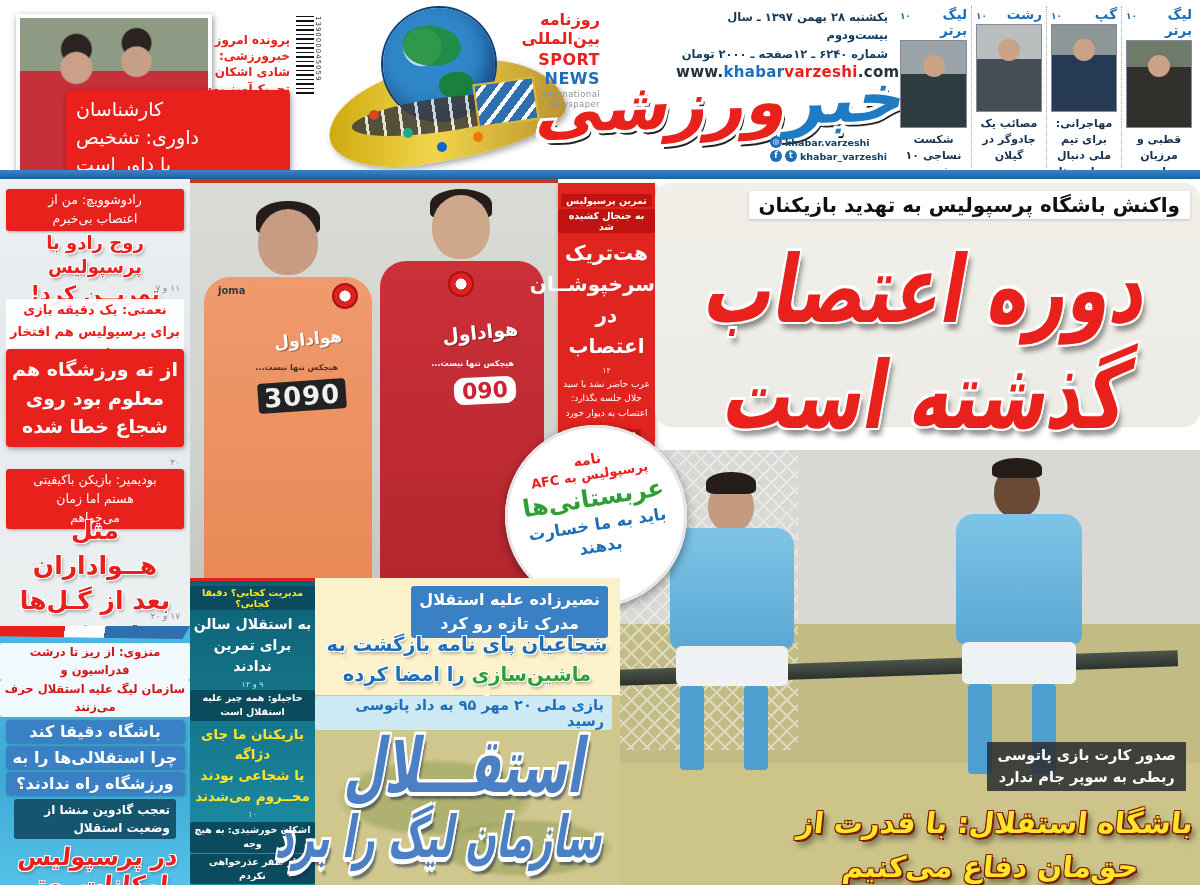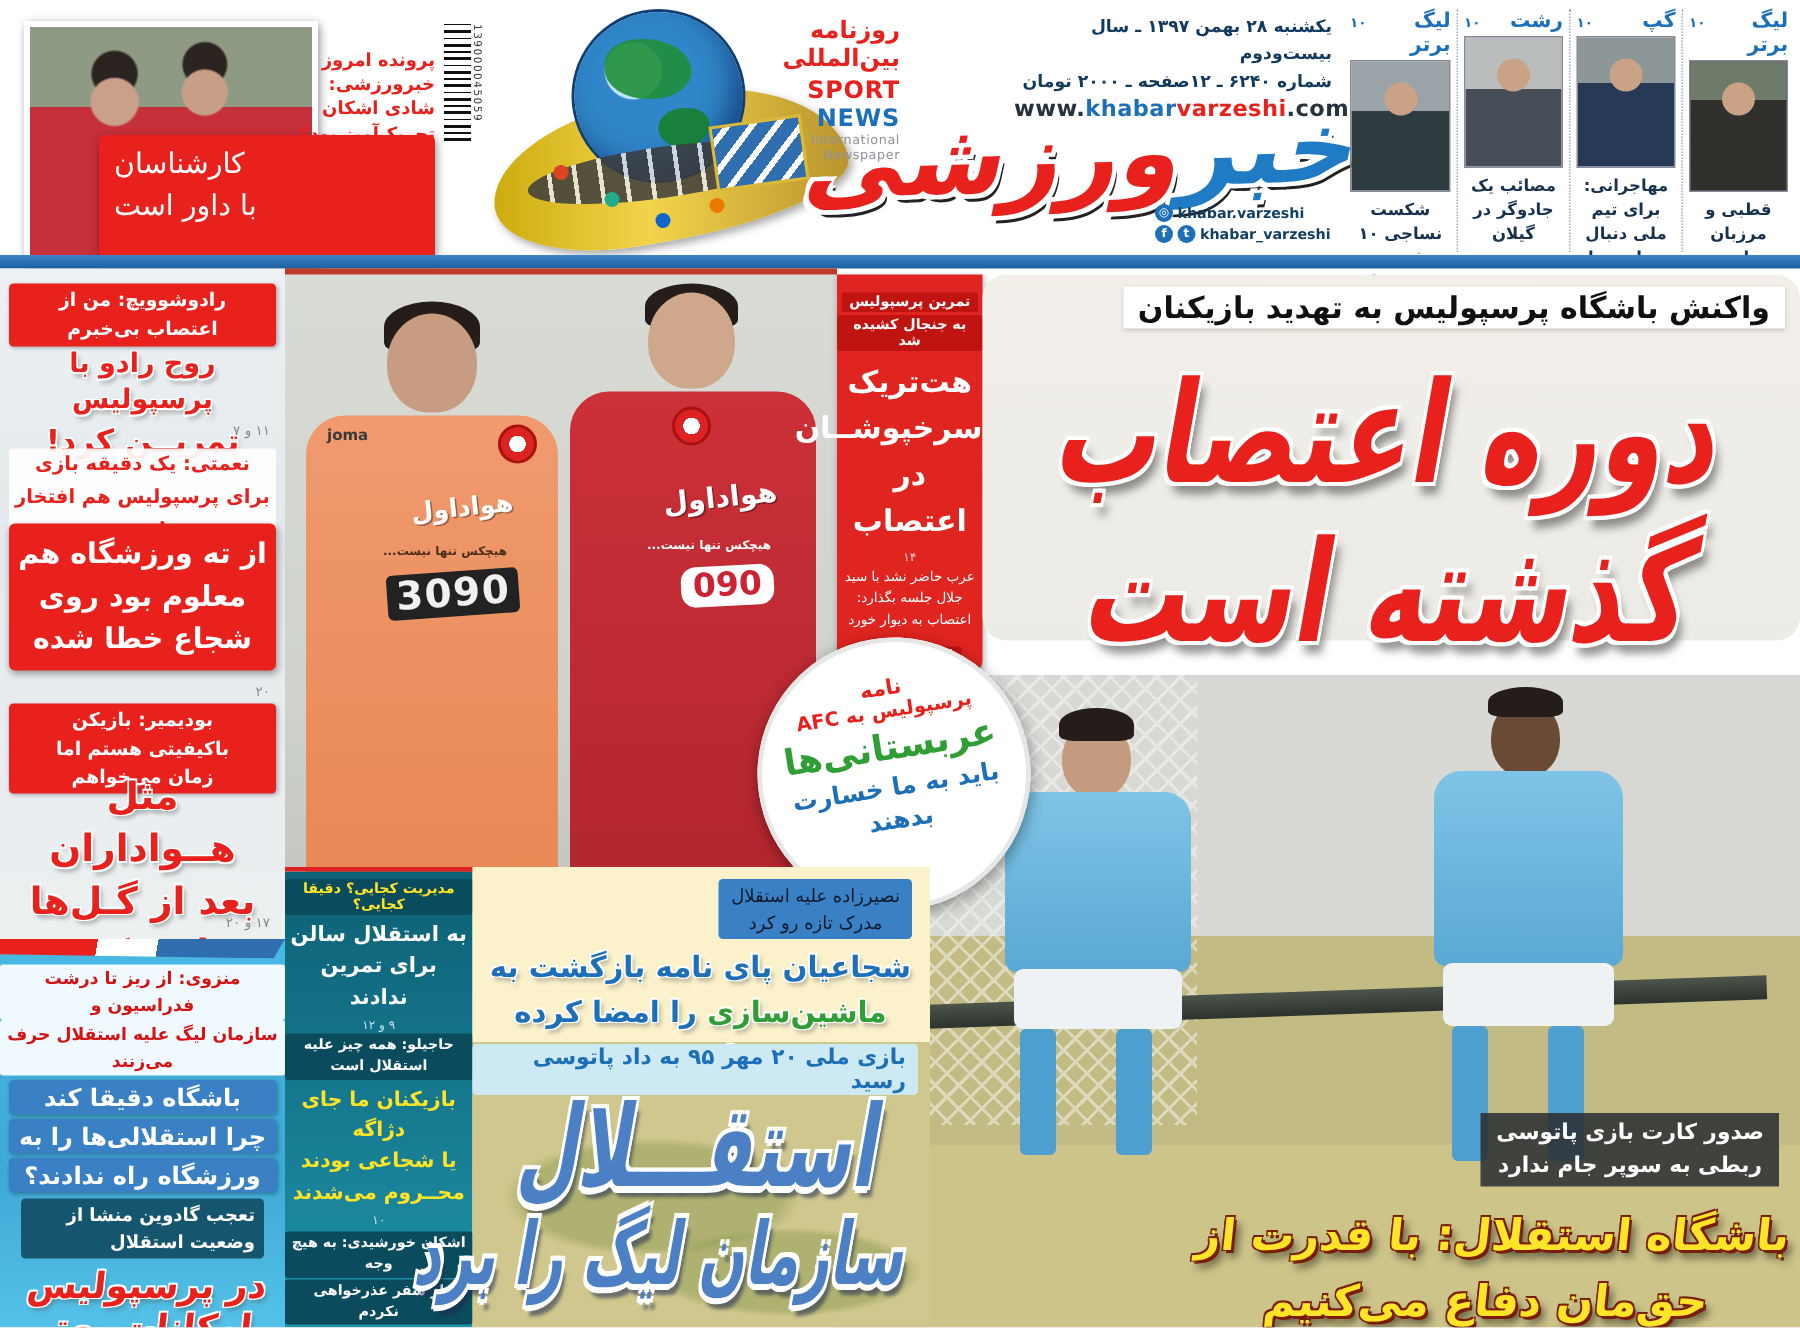--- a/index.html
+++ b/index.html
@@ -69,21 +69,21 @@
   .ph1{background:linear-gradient(180deg,#6f7b6a 0 30%,#31302c 30% 100%),#333;}
   .ph2{background:linear-gradient(180deg,#8e9798 0 35%,#273a55 35% 100%);}
   .ph3{background:linear-gradient(180deg,#b9bdbd 0 40%,#454d57 40% 100%);}
   .ph4{background:linear-gradient(180deg,#9aa3a8 0 38%,#2e3b3f 38% 100%);}
   .card .ph .face{position:relative;top:14px;margin:0 auto;width:22px;height:22px;border-radius:50%;background:#caa387;}
   .card .cap{margin-top:4px;font-size:11px;font-weight:bold;color:#16324f;text-align:center;line-height:1.45;}
   .bluebar{left:0;top:170px;width:1200px;height:9px;background:linear-gradient(180deg,#3c85c8,#1d5f9e);}
   
   .leftcol{left:0;top:179px;width:190px;height:447px;background:linear-gradient(180deg,#eef1f3,#e3e9ec 40%,#edf0f1);}
   .lc-in{position:absolute;right:6px;left:6px;}
-  .redtag{background:#e8211d;color:#fff;font-weight:bold;font-size:12.5px;text-align:center;
+  .redtag{background:#e8211d;color:#fff;font-weight:normal;font-size:12.5px;text-align:center;
       padding:2px 24px;border-radius:3px;line-height:1.5;box-shadow:1px 1px 3px rgba(0,0,0,.3);}
   .redhead{color:#e8211d;font-weight:bold;text-align:center;line-height:1.35;}
   .whitechip{background:rgba(255,255,255,.92);display:inline-block;padding:0 4px;border-radius:2px;}
   .redboxhead{background:#e8211d;color:#fff;font-weight:bold;text-align:center;border-radius:4px;
       box-shadow:1px 2px 5px rgba(0,0,0,.35);padding:6px 4px;line-height:1.5;}
   
   .bluebox{left:0;top:626px;width:190px;height:259px;background:linear-gradient(180deg,#49b9e2,#3fa9d6 60%,#54c2e8);}
   .flagrib{position:absolute;left:0;top:0;width:190px;height:13px;
       background:linear-gradient(100deg,#e8211d 0 34%,#fff 34% 55%,#2f6fb0 55% 100%);
       clip-path:polygon(0 0,100% 0,96% 100%,0 78%);}
@@ -144,21 +144,21 @@
   
   .tealcol{left:190px;top:578px;width:125px;height:307px;background:linear-gradient(180deg,#0d6175,#15768c 45%,#1f93a9);
       border-top:3px solid #d22;box-sizing:border-box;text-align:center;color:#fff;}
   .tc-tag{background:#0a4c5e;color:#ffe428;font-size:9.5px;font-weight:bold;display:inline-block;padding:1px 5px;border-radius:2px;margin-top:5px;}
   .tc-tagw{background:#0a4c5e;color:#fff;font-size:9.5px;font-weight:bold;display:inline-block;padding:1px 4px;border-radius:2px;margin-top:1px;line-height:1.5;}
   .tc-h{font-weight:bold;font-size:14px;line-height:1.5;margin:3px 2px;}
   .tc-hy{color:#ffe428;font-weight:bold;font-size:13.5px;line-height:1.55;margin:3px 2px;}
   .tc-pg{font-size:8px;color:#bfe6ee;}
   
   .centerbottom{left:315px;top:578px;width:305px;height:307px;background:linear-gradient(180deg,#fbf2cc 0 38%,#cfc78d 38% 100%);}
-  .cb-tag{position:absolute;right:12px;top:8px;background:#3a80c4;color:#0f172a;font-weight:normal;font-size:12px;
+  .cb-tag{position:absolute;right:12px;top:8px;background:#3a80c4;color:#ffffff;font-weight:bold;font-size:16px;
       text-align:center;padding:2px 8px;border-radius:3px;line-height:1.5;}
   .cb-h{position:absolute;right:8px;top:52px;width:290px;color:#1d6fb8;font-weight:bold;font-size:19.5px;
       text-align:center;line-height:1.55;}
   .cb-h .grn{color:#2f9e35;}
   .cb-strip{position:absolute;right:8px;top:118px;background:#cde9f4;color:#1d6fb8;font-weight:bold;font-size:14.5px;
       padding:1px 8px;border-radius:3px;}
   .cb-big{position:absolute;width:100%;text-align:center;color:#4b80c4;font-weight:bold;white-space:nowrap;
       transform:skewX(-10deg) scale(.9,1.45);
       text-shadow:-2px -2px 0 #fff,2px -2px 0 #fff,-2px 2px 0 #fff,2px 2px 0 #fff,0 3px 0 #fff,4px 5px 2px rgba(30,40,80,.55);}
   .grasspatch{position:absolute;background:radial-gradient(ellipse,#8d9b52 0 60%,transparent 70%);opacity:.5;}
@@ -166,20 +166,21 @@
 </head>
 <body>
 
 <div id="page">
 
   <div class="abs topleft">
     <div class="abs tl-photo"></div>
     <div class="abs tl-kicker fa b">پرونده امروز خبرورزشی: شادی اشکان تحریک‌آمیز بود؟</div>
     <div class="abs tl-redbox fa">
       <div>کارشناسان</div>
+      <div>داوری: تشخیص</div>
       <div>با داور است</div>
     </div>
   </div>
 
   <div class="abs barcode">
     <div class="bars"></div>
     <div class="num">139000045059</div>
   </div>
 
   <div class="abs globe">

